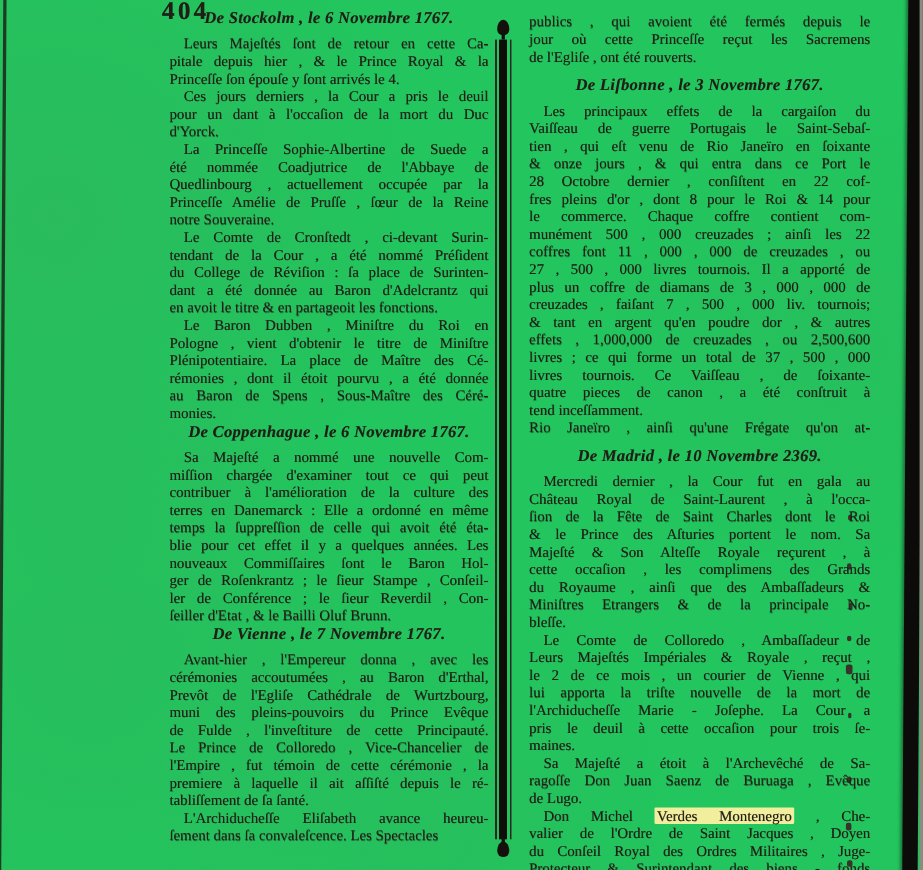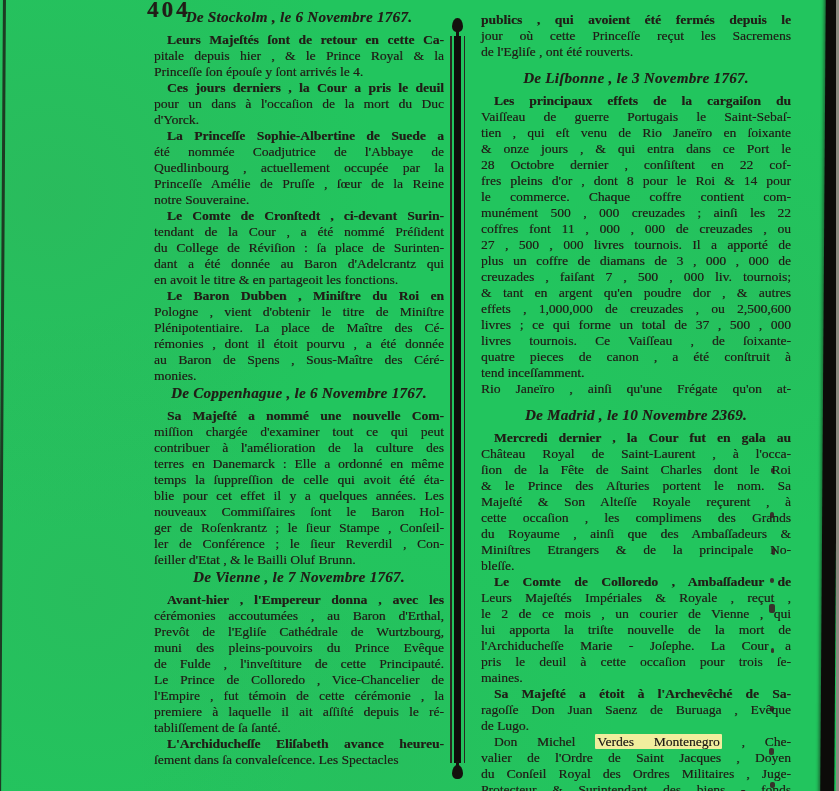--- a/index.html
+++ b/index.html
@@ -75,21 +75,21 @@
     margin:9px 0 6px;
     text-shadow:.3px .2px 0 rgba(35,30,22,.5);
   }
   .col.left .heading:first-child{margin-top:0;}
   .para{margin:0;}
   .line,.hl-para{
     font-size:13.5px;line-height:16px;
     text-align:justify;text-align-last:justify;
     text-shadow:.35px .2px 0 rgba(35,30,22,.55);
   }
-  .line.first{text-indent:13px;font-weight:bold;}
+  .line.first{text-indent:13px;}
   .para.noindent .line.first{text-indent:0;}
   .line.last{text-align-last:left;}
   .hl-para{white-space:pre-line;text-indent:13px;}
   mark.hl{
     background:#f1ee9e;color:inherit;
     padding:0 2px;border-radius:1px;margin-top:36px;
   }
   
   .speck{position:absolute;background:#37332b;border-radius:2px;}
 </style>
@@ -123,21 +123,21 @@
   <div class="col left">
     <div>
       <div class="heading">De Stockolm , le 6 Novembre 1767.</div>
       <div class="para">
           <div class="line first">Leurs Majeſtés ſont de retour en cette Ca-</div>
           <div class="line">pitale depuis hier , &amp; le Prince Royal &amp; la</div>
           <div class="line last">Princeſſe ſon épouſe y ſont arrivés le 4.</div>
         </div>
       <div class="para">
           <div class="line first">Ces jours derniers , la Cour a pris le deuil</div>
-          <div class="line">pour un dans à l'occaſion de la mort du Duc</div>
+          <div class="line">pour un dant à l'occaſion de la mort du Duc</div>
           <div class="line last">d'Yorck.</div>
         </div>
       <div class="para">
           <div class="line first">La Princeſſe Sophie-Albertine de Suede a</div>
           <div class="line">été nommée Coadjutrice de l'Abbaye de</div>
           <div class="line">Quedlinbourg , actuellement occupée par la</div>
           <div class="line">Princeſſe Amélie de Pruſſe , ſœur de la Reine</div>
           <div class="line last">notre Souveraine.</div>
         </div>
       <div class="para">

